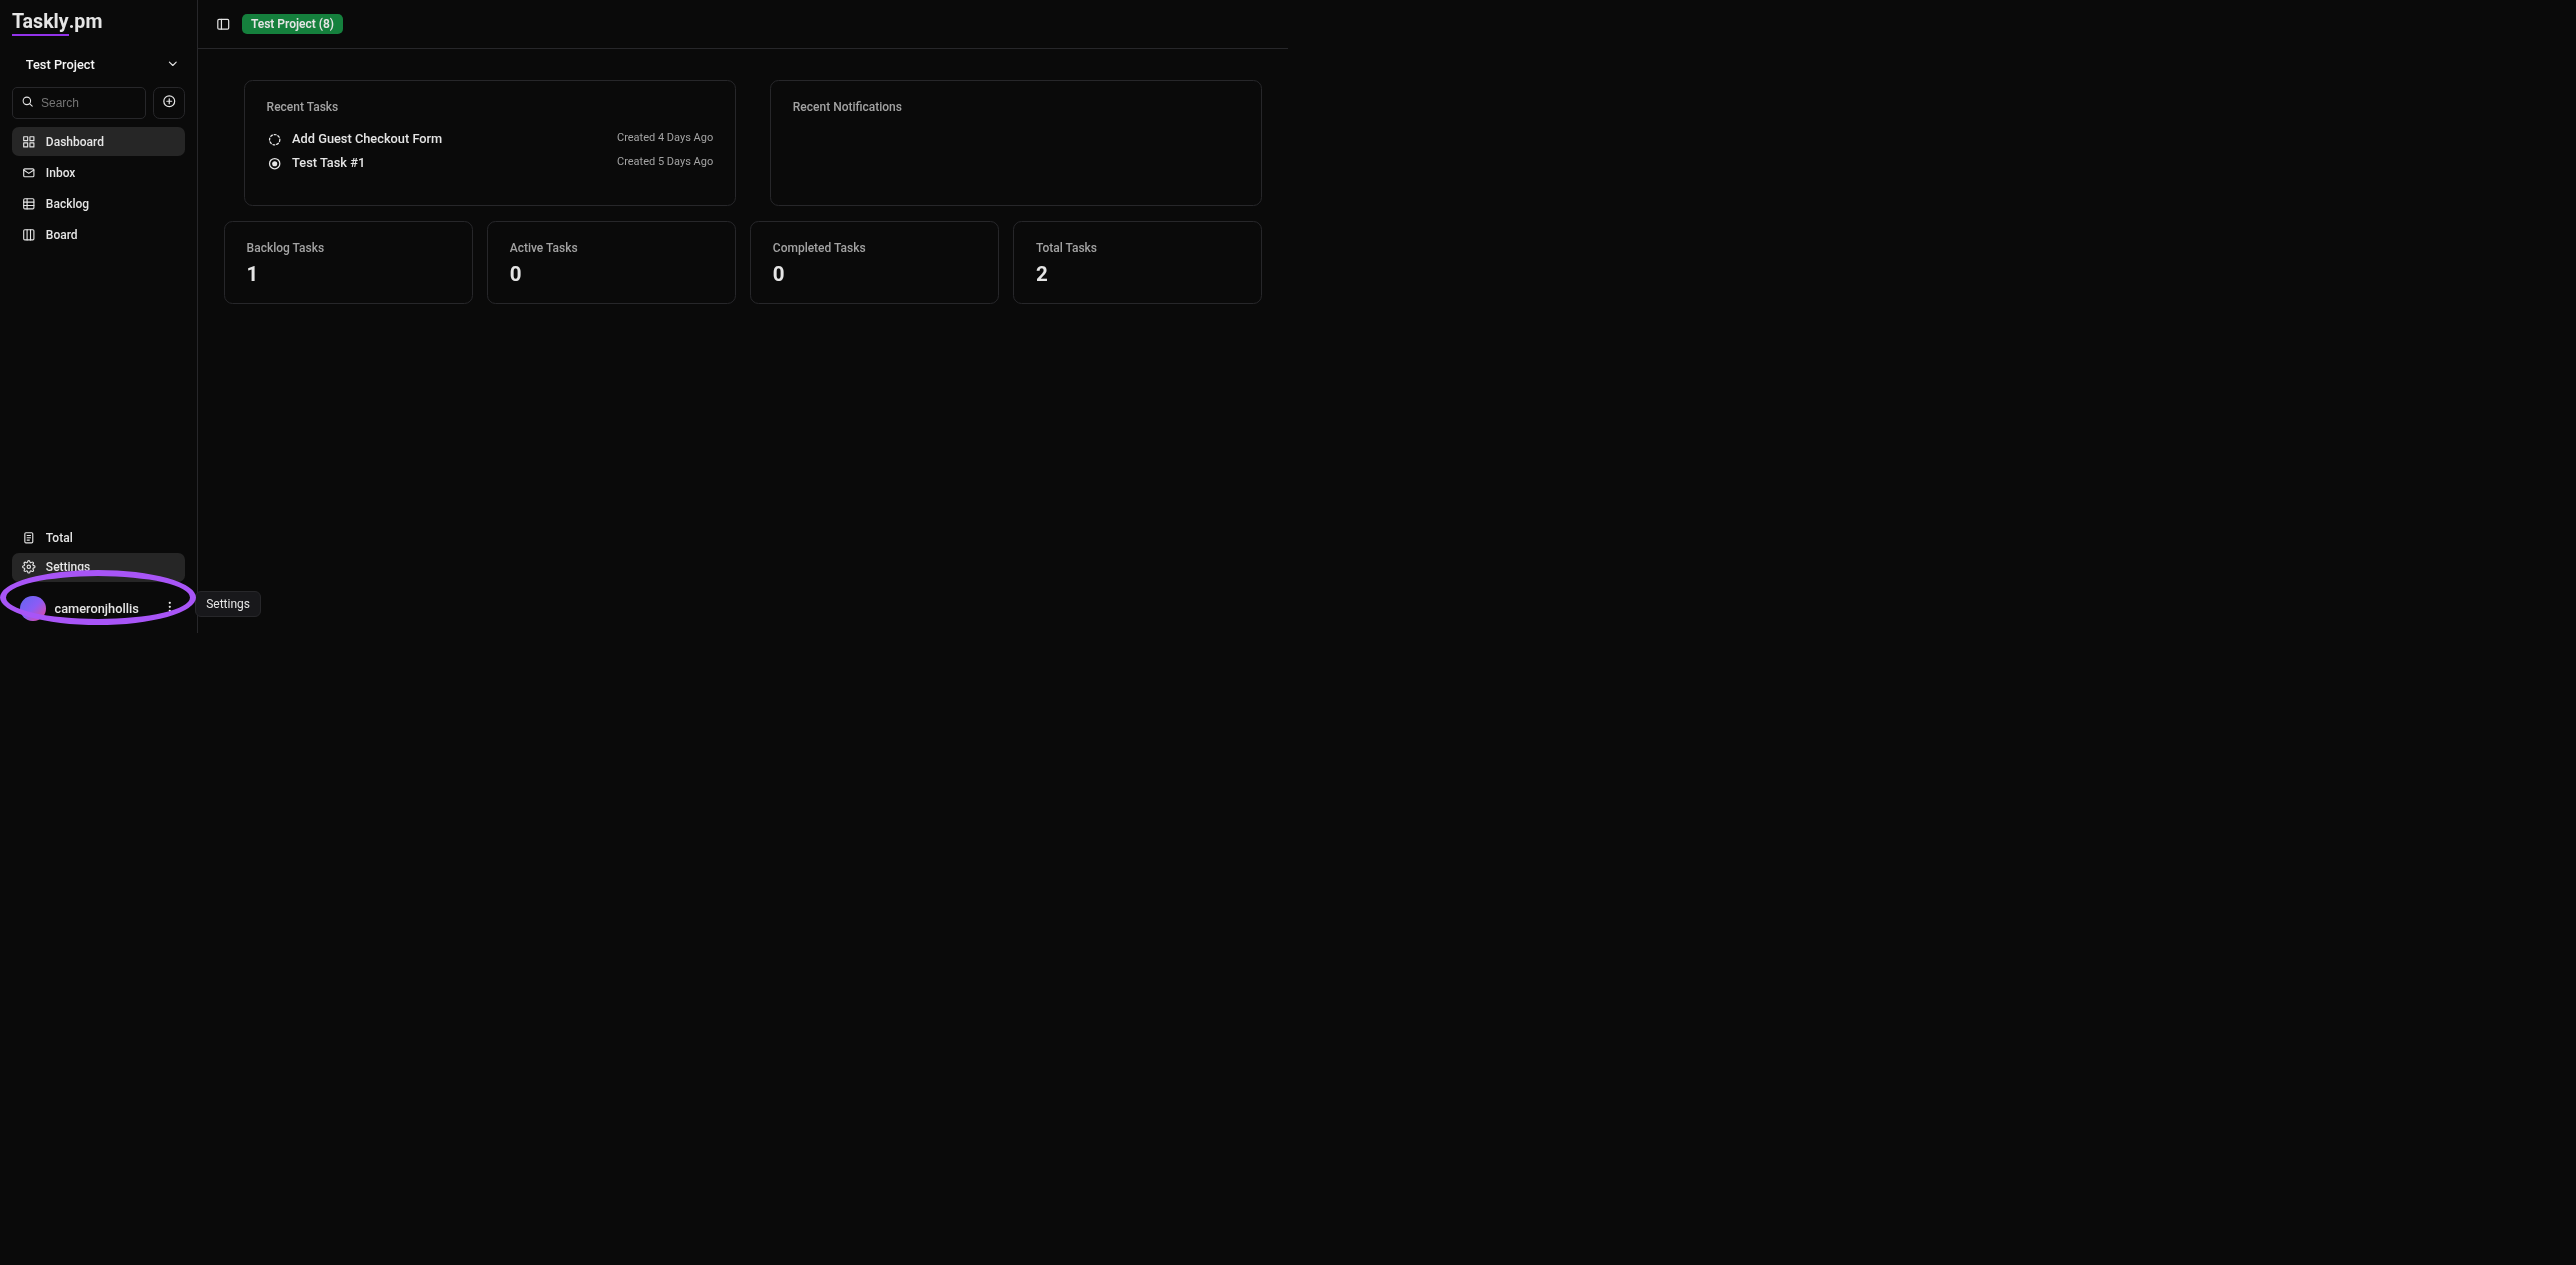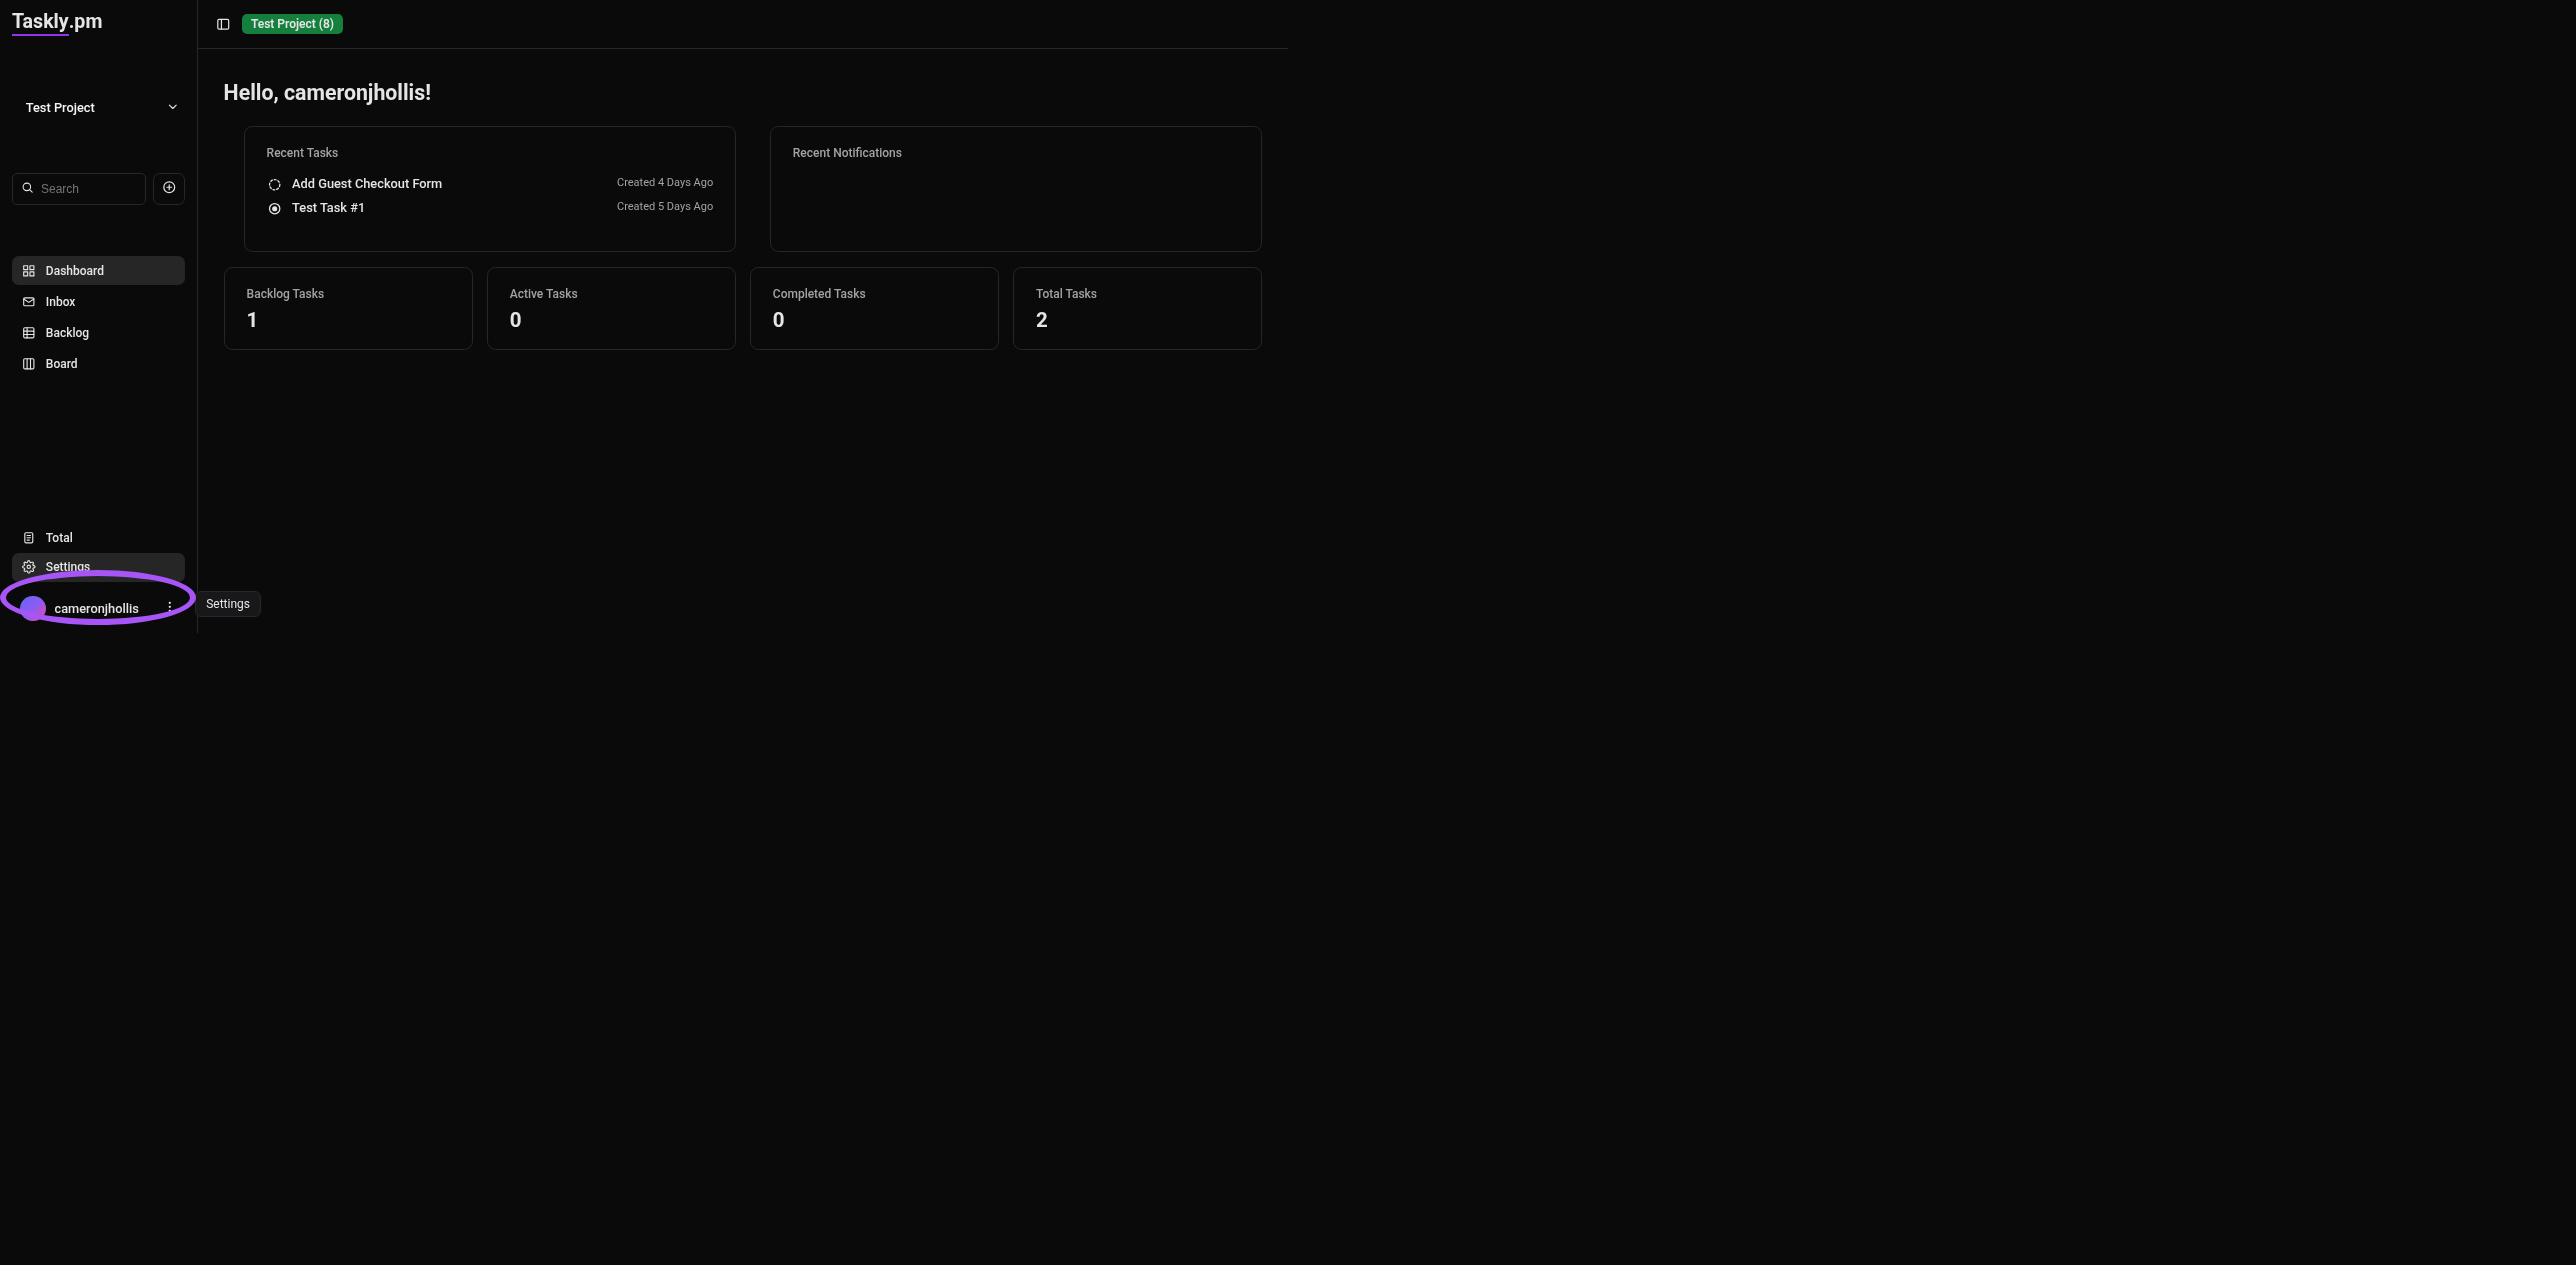--- a/index.html
+++ b/index.html
@@ -12,21 +12,20 @@
   overflow: hidden;
   display: flex;
 }
 .sidebar {
   width: 198px;
   height: 100%;
   border-right: 0.9px solid #27272a;
   display: flex;
   flex-direction: column;
   padding: 8.5px 6.8px 0 6.8px;
-  gap: 43px;
 }
 .logo-row {
   padding: 1.7px 0 1.7px 5.1px;
   margin-bottom: 15.4px;
 }
 .logo {
   font-size: 19.6px;
   font-weight: 700;
   display: inline-flex;
   align-items: baseline;
@@ -297,21 +296,20 @@
           <rect x="3" y="4" width="18" height="16" rx="2"></rect>
           <line x1="9" y1="4" x2="9" y2="20"></line>
         </svg>
     </div>
     <div class="breadcrumb-pill">
       <span>Test Project (8)</span>
     </div>
   </div>
 
   <div class="content">
-    <h1 class="greeting">Hello, cameronjhollis!</h1>
 
     <div class="cards-row">
       <div class="card wide">
         <div class="card-title">Recent Tasks</div>
         <div class="task-row">
           <span class="task-status-icon">
             <svg width="15.4" height="15.4" viewBox="0 0 24 24" style="stroke-dasharray:3 3">
                 <circle cx="12" cy="12" r="8"></circle>
               </svg>
           </span>

